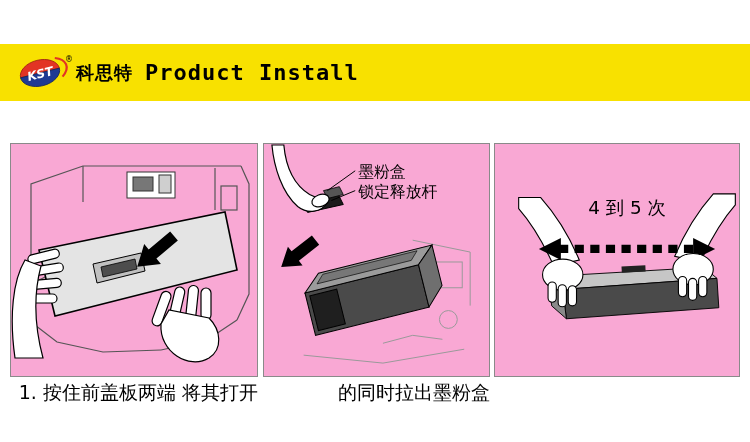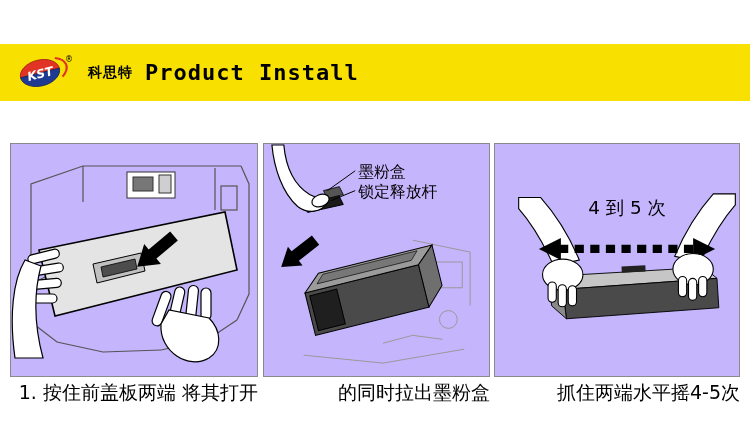--- a/index.html
+++ b/index.html
@@ -10,30 +10,30 @@
     font-family:"DejaVu Sans","Liberation Sans",sans-serif;
     color:#000;
     overflow:hidden;
   }
   .banner {
     position:absolute; top:44px; left:0; width:750px; height:57px;
     background:#F8E100;
     display:flex; align-items:center; padding-left:14px;
   }
   .logo-wrap { position:relative; width:58px; height:42px; flex:0 0 auto; }
-  .brand { font-size:14px; font-weight:bold; margin-left:16px; letter-spacing:1px; }
+  .brand { font-size:18px; font-weight:bold; margin-left:4px; letter-spacing:1px; }
   .title-cn { font-size:29px; font-weight:bold; margin-left:26px; letter-spacing:3px; }
   .title-en {
     font-size:22px; font-weight:bold; margin-left:12px;
     font-family:"DejaVu Sans Mono","Liberation Mono",monospace;
     letter-spacing:1px;
   }
   .panel {
     position:absolute; top:143px; height:234px;
-    border:1px solid #8a8a8a; background:#c4b5fd;
+    border:1px solid #8a8a8a; background:#f9a8d4;
   }
   .p1 { left:10px;  width:248px; }
   .p2 { left:263px; width:227px; }
   .p3 { left:494px; width:246px;padding-left:20px; }
   .illust { width:100%; height:100%; display:block; }
   .caption {
     position:absolute; top:382px; text-align:right;
     font-size:19px; line-height:20px;
   }
   .cap1 { left:10px;  width:248px; }
@@ -173,14 +173,13 @@
   </svg>
 </section>
 
 <div class="caption cap1">
   <div>1. 按住前盖板两端  将其打开</div>
 </div>
 <div class="caption cap2">
   <div>的同时拉出墨粉盒</div>
 </div>
 <div class="caption cap3">
-  <div>抓住两端水平摇4-5次</div>
 </div>
 
 </body></html>

